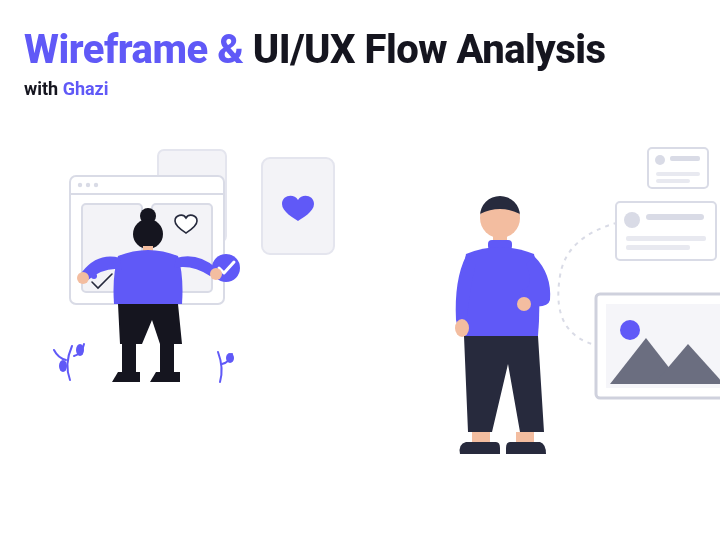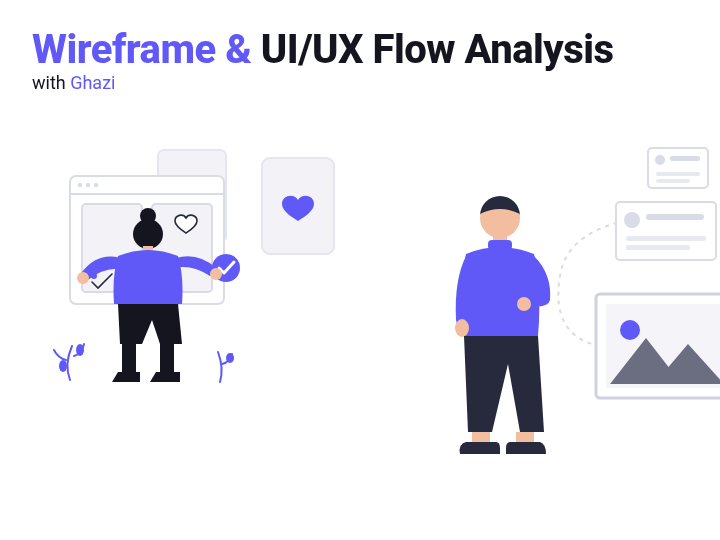--- a/index.html
+++ b/index.html
@@ -5,33 +5,34 @@
     * { margin: 0; padding: 0; box-sizing: border-box; }
     body {
       width: 720px;
       height: 540px;
       background: #ffffff;
       font-family: -apple-system, BlinkMacSystemFont, "Segoe UI", Roboto, sans-serif;
       overflow: hidden;
       position: relative;
     }
     .title-area {
-      padding: 28px 0 0 32px;
+      padding: 28px 0 0 24px;
     }
     .main-title {
       font-size: 40px;
       font-weight: 800;
       letter-spacing: -0.5px;
       line-height: 1.1;
     }
     .title-accent { color: #6059F7; }
     .title-dark { color: #15151f; }
     .subtitle {
+      margin-top: 6px;
       font-size: 18px;
-      font-weight: 400;
+      font-weight: 700;
       color: #15151f;
     }
     .subtitle-accent { color: #6059F7; }
     .scene {
       position: absolute;
       inset: 0;
     }
   </style>
 </head>
 <body>

